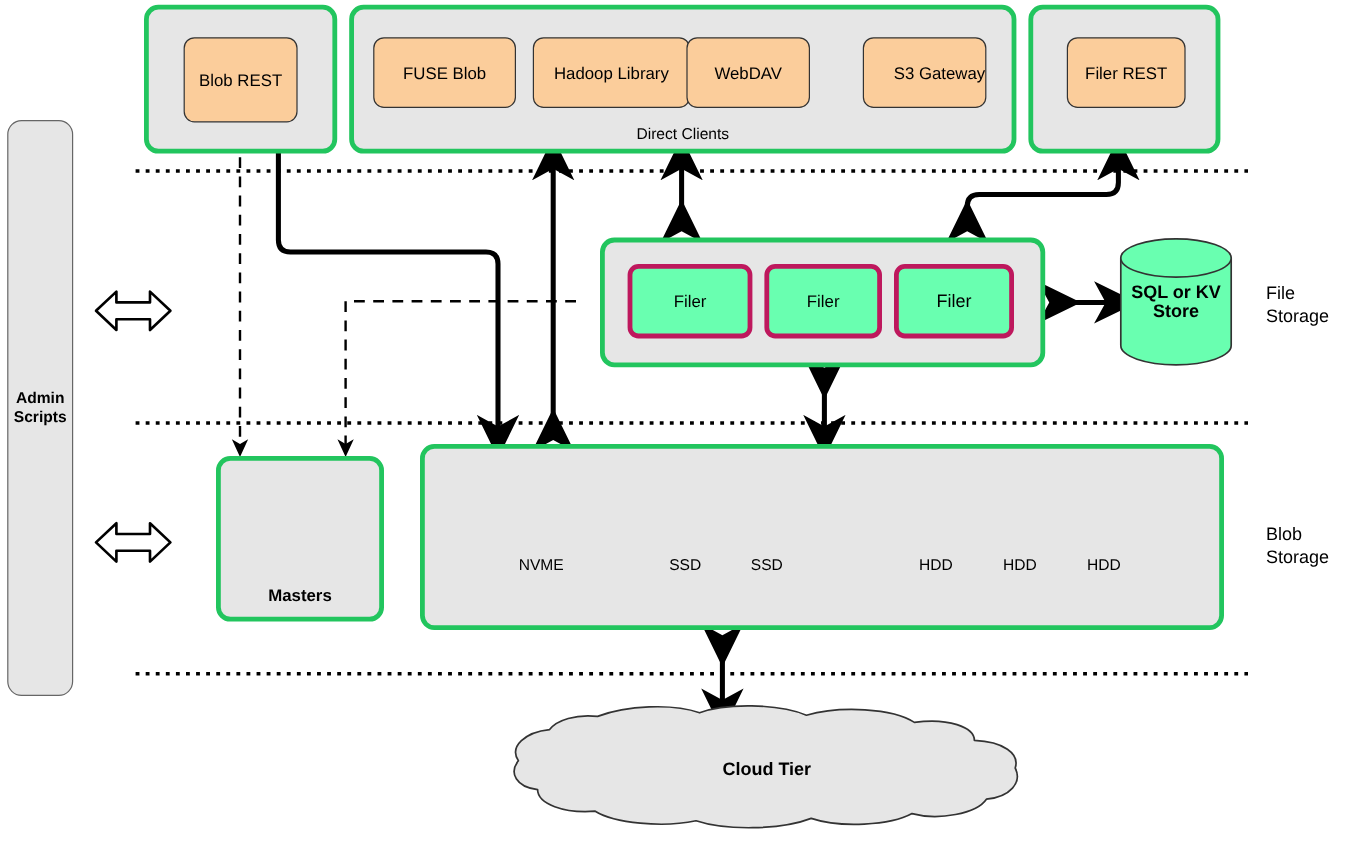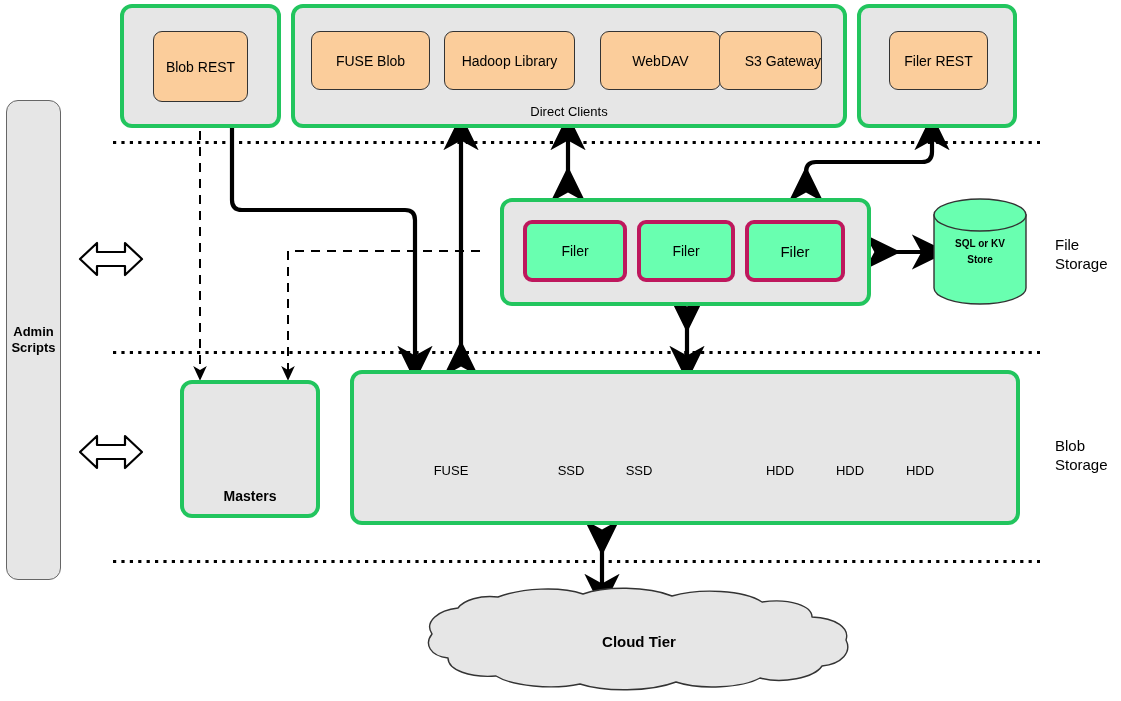--- a/index.html
+++ b/index.html
@@ -5,21 +5,21 @@
   html,body{margin:0;padding:0;background:#ffffff;}
   body{font-family:"Liberation Sans", sans-serif;}
   #stage{position:relative;width:1121px;height:701px;overflow:hidden;background:#fff;}
   svg#layer{position:absolute;left:0;top:0;width:1121px;height:701px;}
 
   .node{position:absolute;box-sizing:border-box;display:flex;align-items:center;justify-content:center;
         text-align:center;color:#000;}
   .group-box{background:#e6e6e6;border:4px solid #22c55e;border-radius:12px;}
   .orange-box{background:#fbcd9b;border:1px solid #333;border-radius:9px;font-size:14px;}
   .green-box{background:#69ffb0;border:4px solid #be185d;border-radius:9px;font-size:14px;}
-  .bold-label{font-weight:bold;font-size:10px;line-height:16px;}
+  .bold-label{font-weight:bold;font-size:15px;line-height:16px;}
   .cap-label{font-size:13px;}
   .admin-box{background:#e6e6e6;border:1px solid #666;border-radius:12px;
              font-weight:bold;font-size:13px;line-height:16px;}
   .masters-label{position:absolute;width:100%;bottom:10px;left:0;text-align:center;
                  font-weight:bold;font-size:14px;}
   .tier-label{font-size:15px;line-height:19px;}
   .cloud-label{font-weight:bold;font-size:15px;}
 </style>
 </head>
 <body>
@@ -180,21 +180,21 @@
     <span>Blob REST</span>
   </div>
 
   <div class="node group-box" style="left:291px;top:4px;width:556px;height:124px;"></div>
   <div class="node orange-box" style="left:311px;top:31px;width:119px;height:59px;">
     <span>FUSE Blob</span>
   </div>
   <div class="node orange-box" style="left:444px;top:31px;width:131px;height:59px;">
     <span>Hadoop Library</span>
   </div>
-  <div class="node orange-box" style="left:600px;top:31px;width:121px;height:59px;">
+  <div class="node orange-box" style="left:572px;top:31px;width:103px;height:59px;">
     <span>WebDAV</span>
   </div>
   <div class="node orange-box" style="left:719px;top:31px;width:103px;height:59px;justify-content:flex-end;">
     <span>S3 Gateway</span>
   </div>
   <div class="node cap-label" style="left:291px;top:102px;width:556px;height:18px;">
     <span>Direct Clients</span>
   </div>
 
   <div class="node group-box" style="left:857px;top:4px;width:160px;height:124px;"></div>
@@ -217,21 +217,21 @@
     <span>SQL or KV</span>
     <span>Store</span>
   </div>
 
   <div class="node group-box" style="left:180px;top:380px;width:140px;height:138px;position:absolute;">
     <span class="masters-label">Masters</span>
   </div>
 
   <div class="node group-box" style="left:350px;top:370px;width:670px;height:155px;"></div>
   <div class="node cap-label" style="left:423px;top:462px;width:56px;height:16px;">
-    <span>FUSE</span>
+    <span>NVME</span>
   </div>
   <div class="node cap-label" style="left:543px;top:462px;width:56px;height:16px;">
     <span>SSD</span>
   </div>
   <div class="node cap-label" style="left:611px;top:462px;width:56px;height:16px;">
     <span>SSD</span>
   </div>
   <div class="node cap-label" style="left:752px;top:462px;width:56px;height:16px;">
     <span>HDD</span>
   </div>

